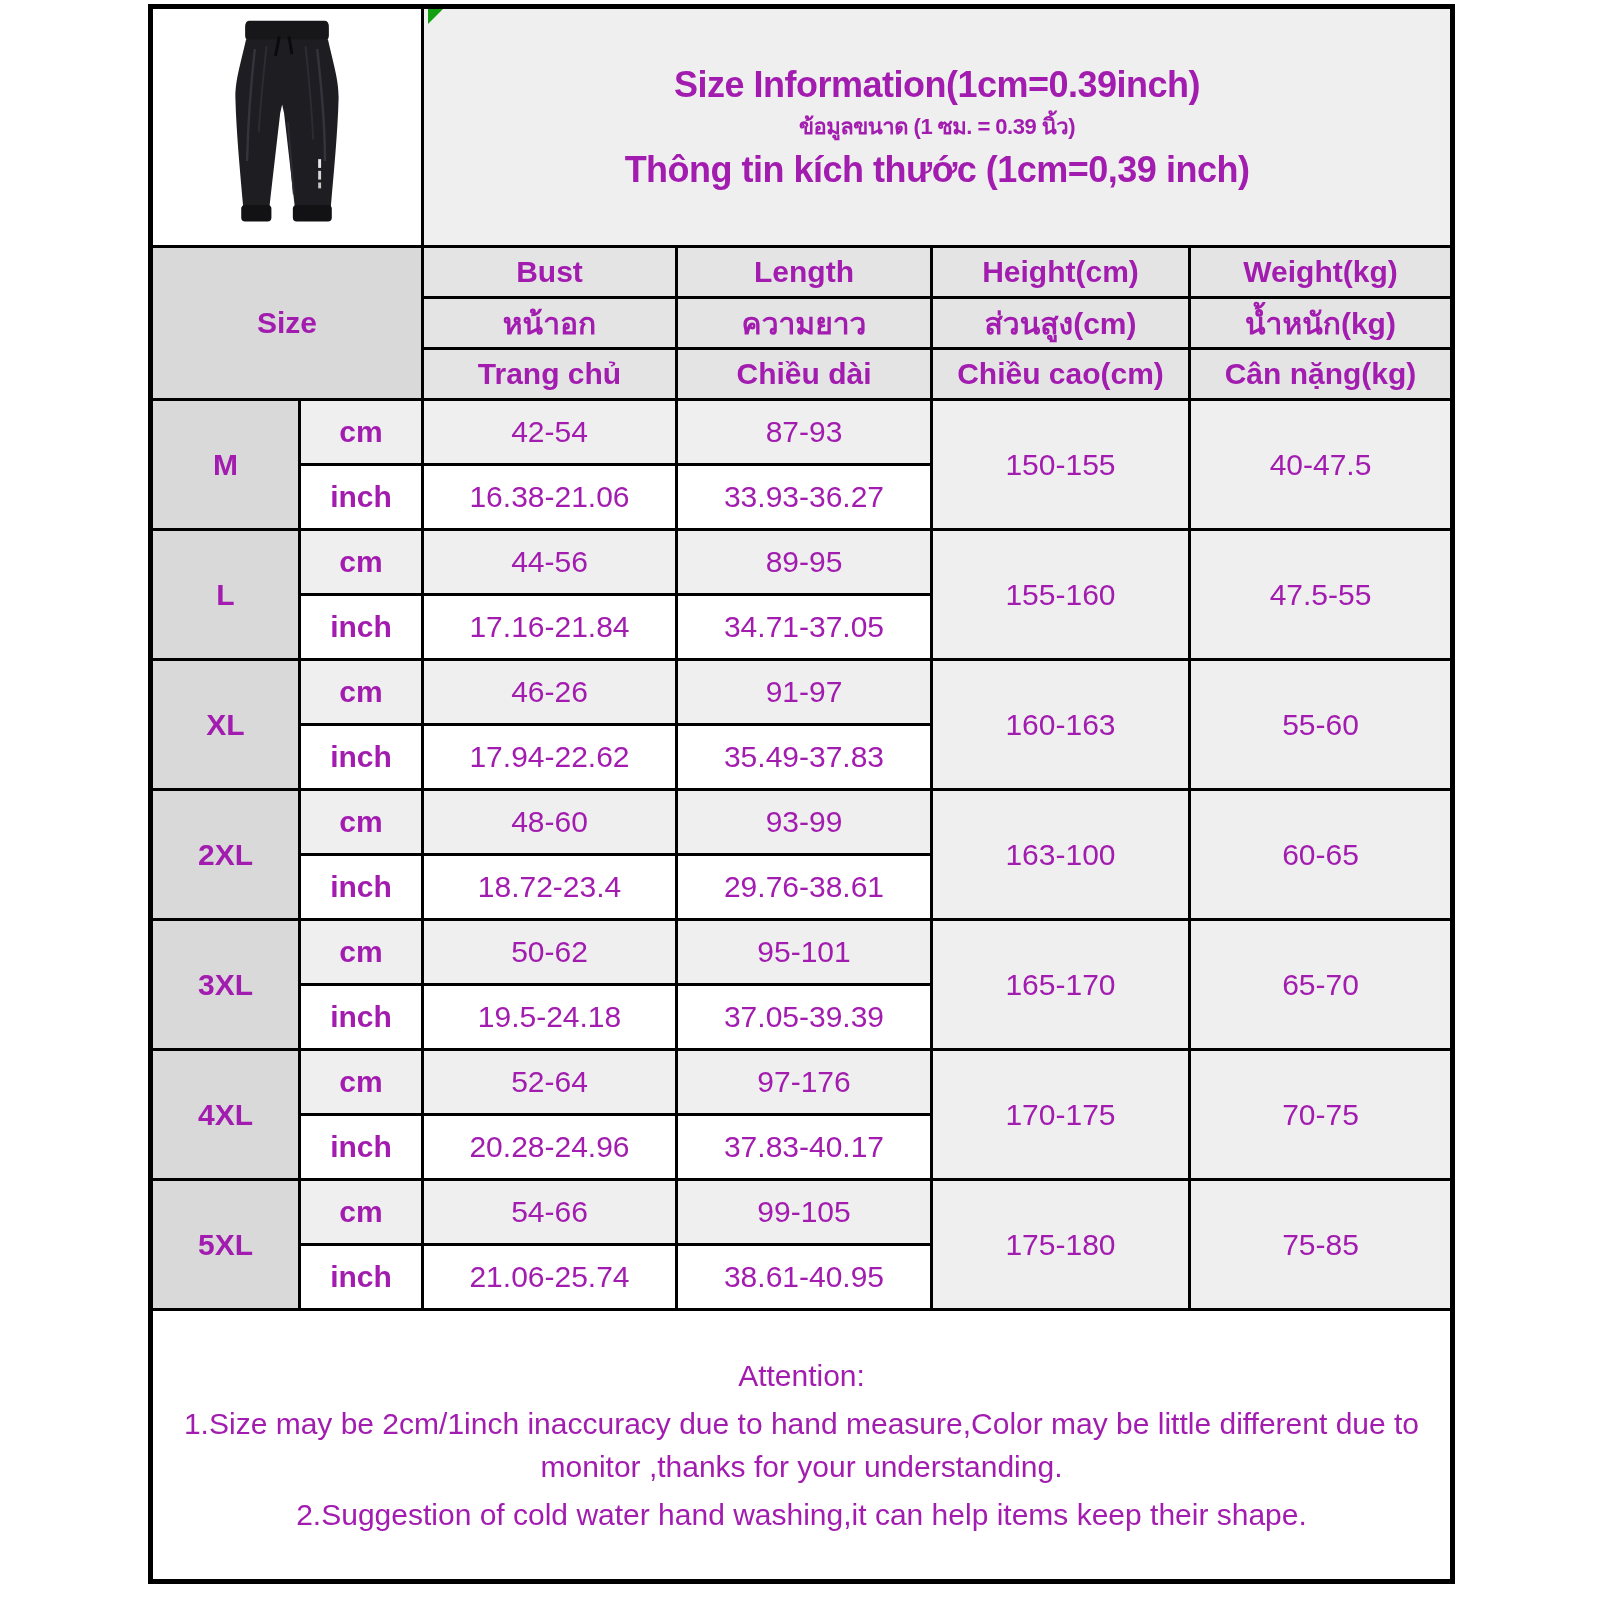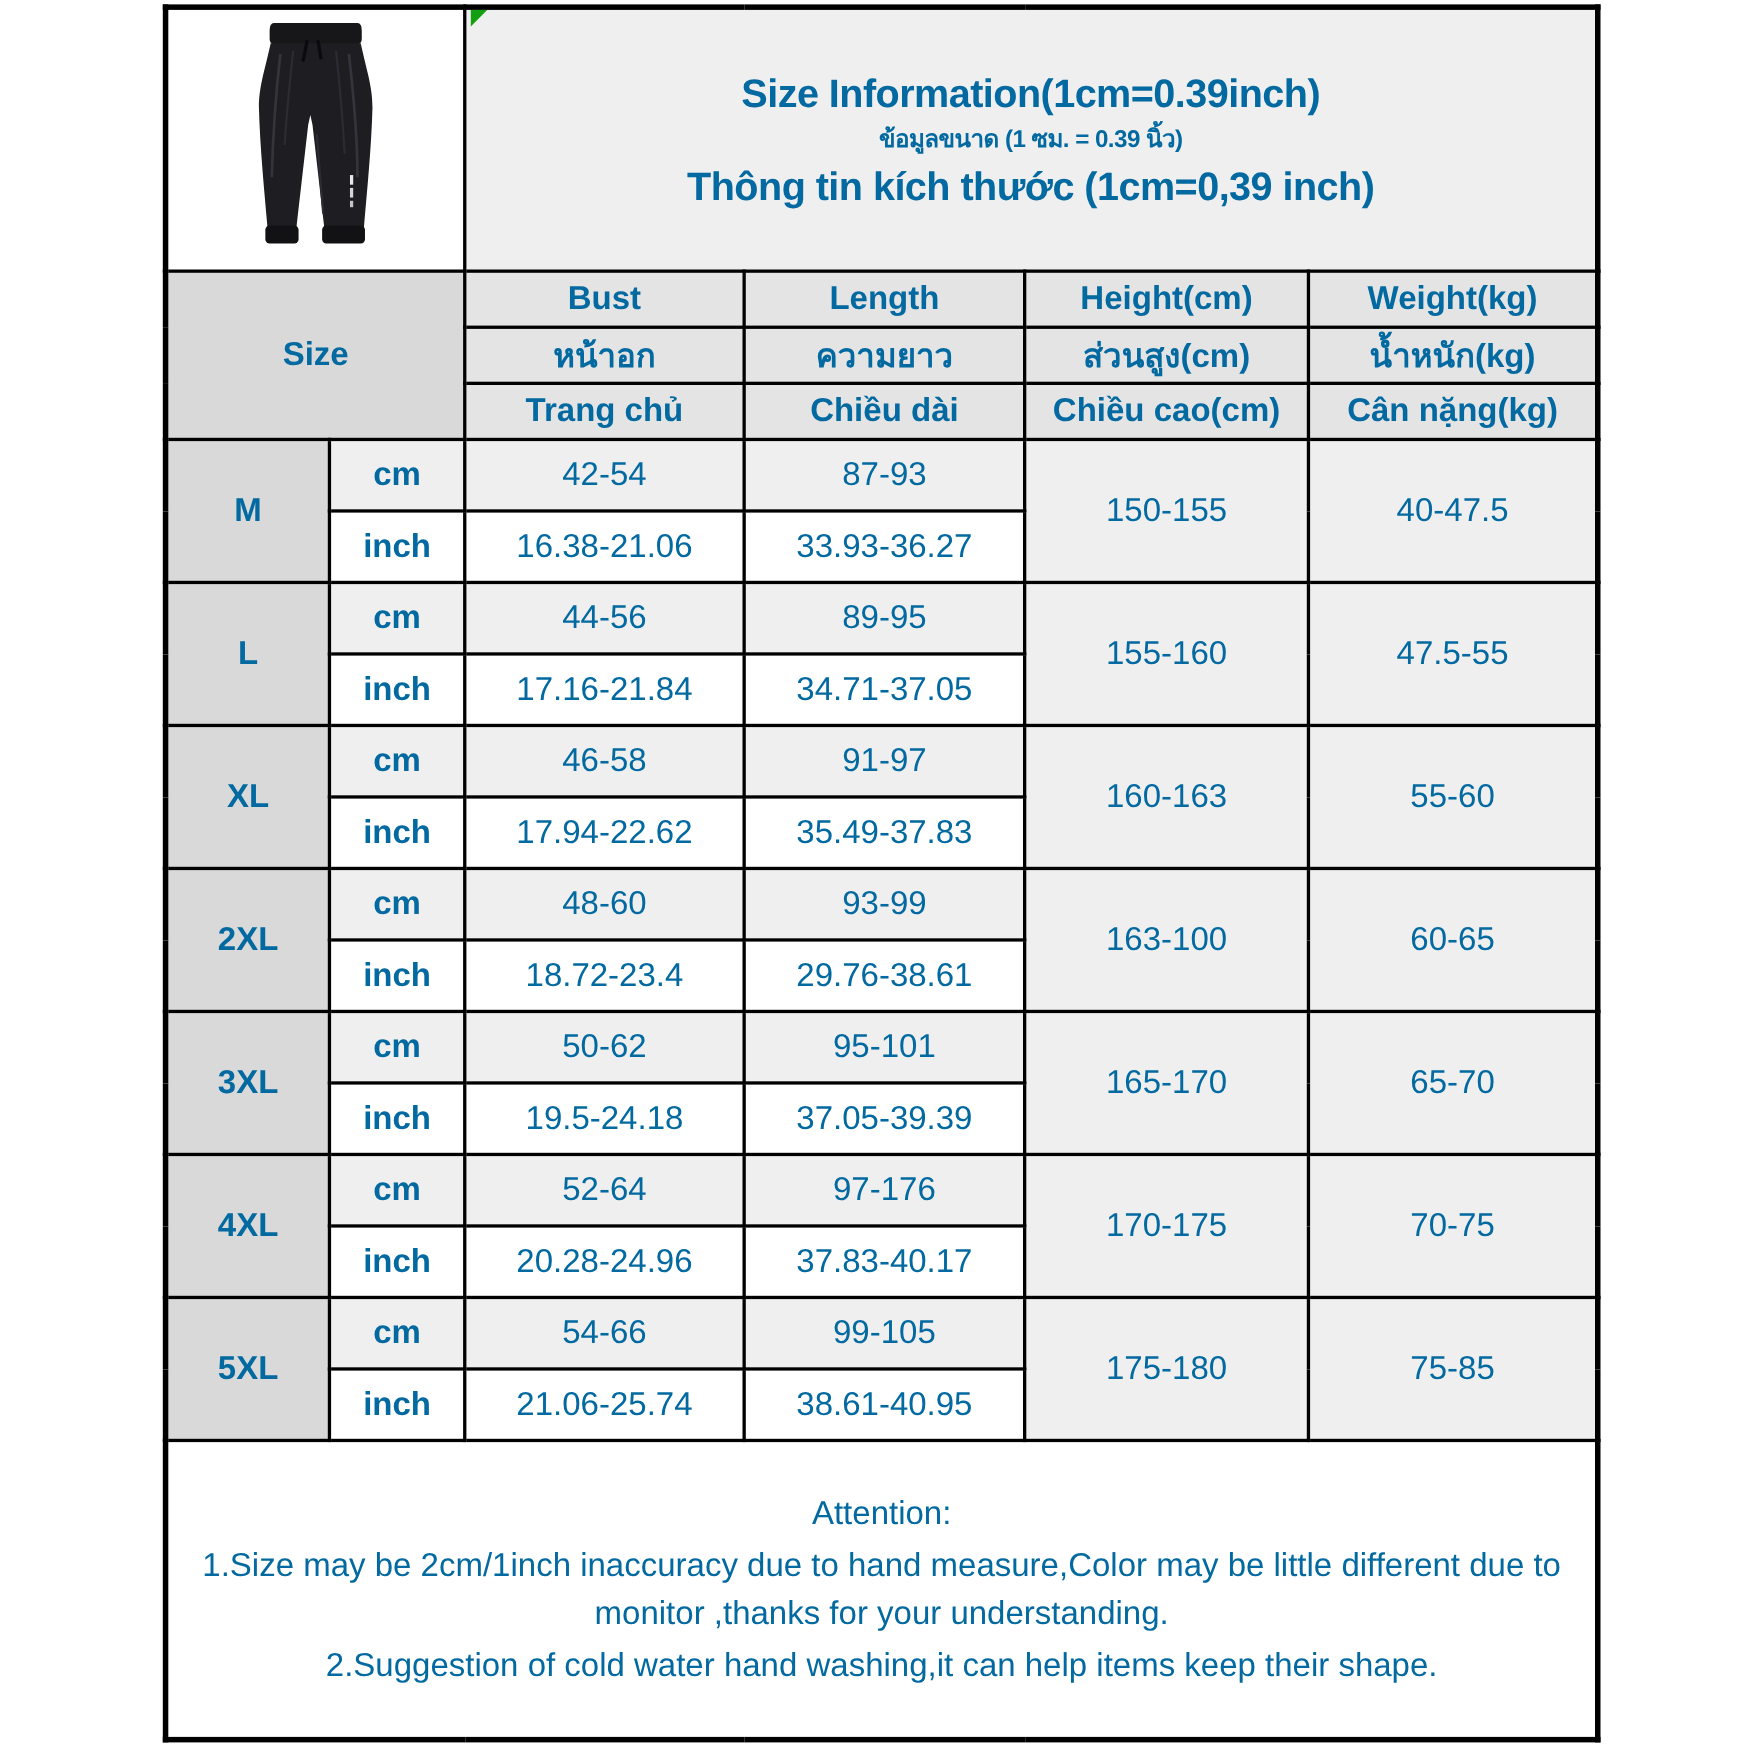--- a/index.html
+++ b/index.html
@@ -6,21 +6,21 @@
     margin: 0;
     padding: 0;
     background: #ffffff;
   }
   #canvas {
     position: relative;
     width: 1600px;
     height: 1600px;
     background: #ffffff;
     font-family: "Liberation Sans", "DejaVu Sans", sans-serif;
-    color: #0369a1;
+    color: #a21caf;
     overflow: hidden;
   }
   .sheet {
     position: absolute;
     left: 148px;
     top: 4px;
     width: 1302px;
   }
   table.size-table {
     width: 100%;
@@ -207,21 +207,21 @@
       </tr>
       <tr class="r-data">
         <td class="unit">inch</td>
         <td class="val">17.16-21.84</td>
         <td class="val">34.71-37.05</td>
       </tr>
 
       <tr class="r-data gsep">
         <td class="size-col" rowspan="2">XL</td>
         <td class="unit shade">cm</td>
-        <td class="val shade">46-58</td>
+        <td class="val shade">46-26</td>
         <td class="val shade">91-97</td>
         <td class="val shade" rowspan="2">160-163</td>
         <td class="val shade" rowspan="2">55-60</td>
       </tr>
       <tr class="r-data">
         <td class="unit">inch</td>
         <td class="val">17.94-22.62</td>
         <td class="val">35.49-37.83</td>
       </tr>
 

